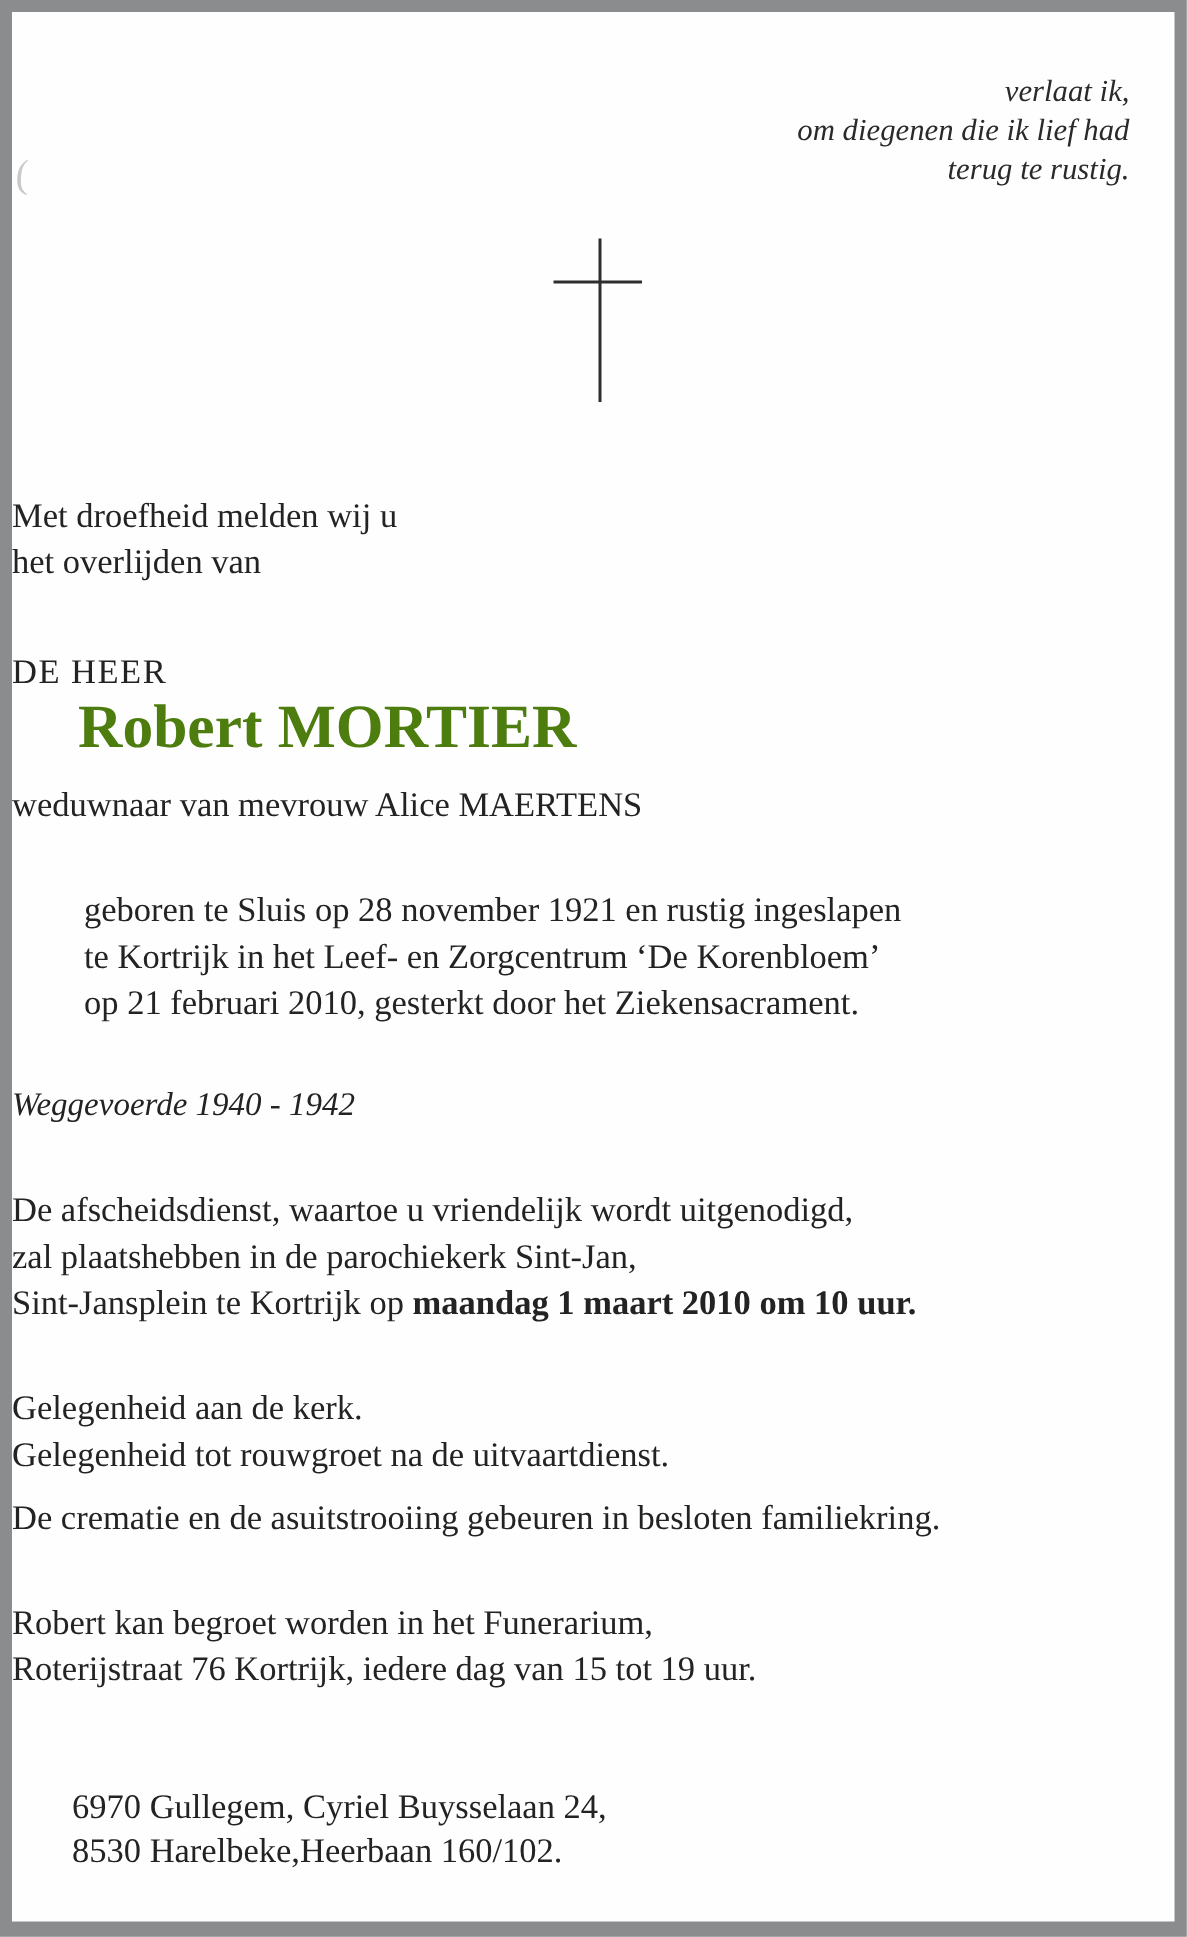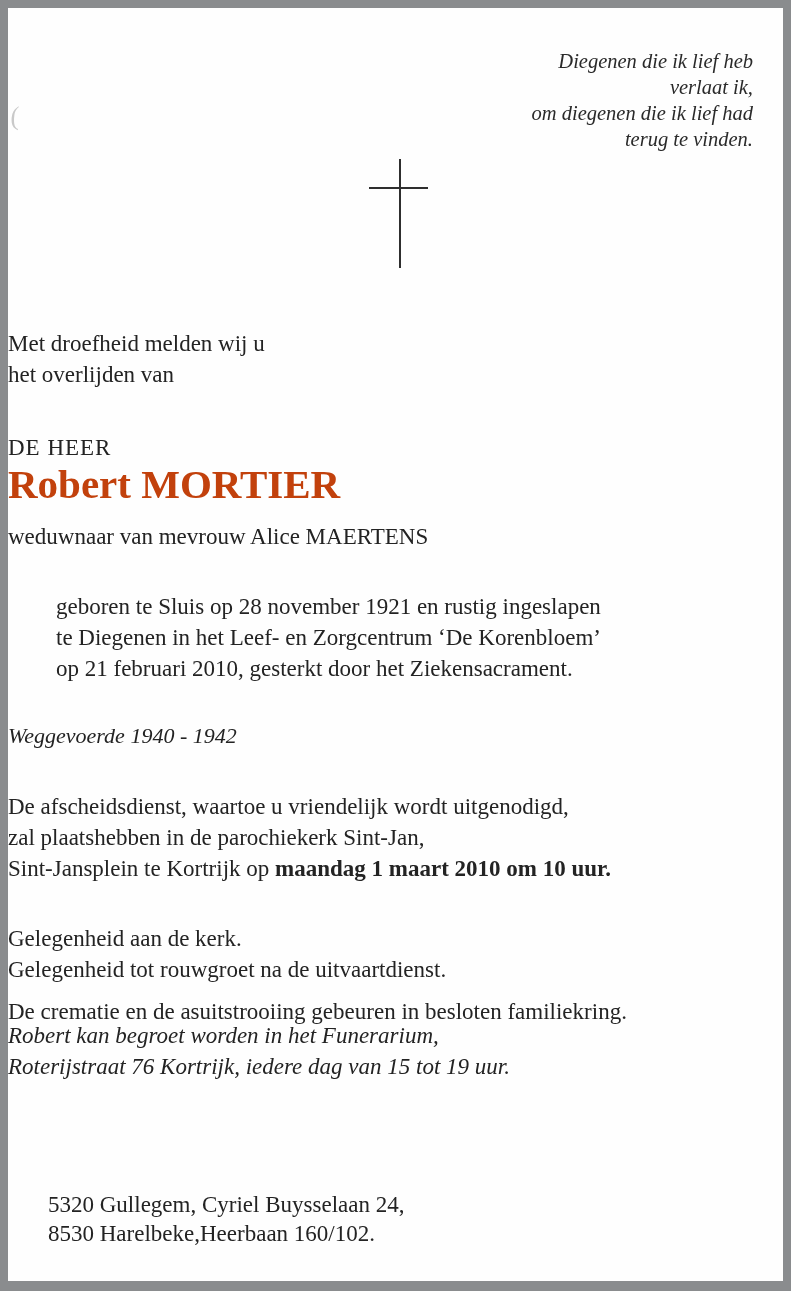--- a/index.html
+++ b/index.html
@@ -60,48 +60,47 @@
   .cross-h {
     position: absolute;
     left: 361px;
     top: 28px;
     width: 59px;
     height: 2px;
     background: #2e2e2e;
   }
   .intro       { top: 320px; }
   .salutation  { top: 424px; letter-spacing: 1px; }
-  .name        { top: 452px; font-size: 41px; line-height: 48px; font-weight: bold; color: #c2410c; }
+  .name        { top: 452px; font-size: 41px; line-height: 48px; font-weight: bold; color: #4d7c0f; padding-left: 44px; }
   .relation    { top: 513px; }
   .life        { top: 583px; padding-left: 48px; }
   .honorific   { top: 712px; font-style: italic; font-size: 22px; }
   .service     { top: 783px; }
   .gathering   { top: 915px; }
   .cremation   { top: 988px; }
-  .visitation  { top: 1012px; font-style: italic; }
+  .visitation  { top: 1058px; }
   .addresses {
     position: absolute;
     top: 1182px;
     left: 40px;
     text-align: left;
     font-size: 23px;
     line-height: 29px;
   }
   .bold { font-weight: bold; }
 </style>
 </head>
 <body>
 
 <div class="page">
 
   <div class="poem">
-    <div>Diegenen die ik lief heb</div>
     <div>verlaat ik,</div>
     <div>om diegenen die ik lief had</div>
-    <div>terug te vinden.</div>
+    <div>terug te rustig.</div>
   </div>
 
   <div class="scan-artifact">(</div>
 
   <div class="cross">
     <div class="cross-v"></div>
     <div class="cross-h"></div>
   </div>
 
   <div class="block intro">
@@ -110,21 +109,21 @@
   </div>
 
   <div class="block salutation">DE HEER</div>
 
   <div class="block name">Robert MORTIER</div>
 
   <div class="block relation">weduwnaar van mevrouw Alice MAERTENS</div>
 
   <div class="block life">
     <div>geboren te Sluis op 28 november 1921 en rustig ingeslapen</div>
-    <div>te Diegenen in het Leef- en Zorgcentrum ‘De Korenbloem’</div>
+    <div>te Kortrijk in het Leef- en Zorgcentrum ‘De Korenbloem’</div>
     <div>op 21 februari 2010, gesterkt door het Ziekensacrament.</div>
   </div>
 
   <div class="block honorific">Weggevoerde 1940 - 1942</div>
 
   <div class="block service">
     <div>De afscheidsdienst, waartoe u vriendelijk wordt uitgenodigd,</div>
     <div>zal plaatshebben in de parochiekerk Sint-Jan,</div>
     <div><span>Sint-Jansplein te Kortrijk op </span><span class="bold">maandag 1 maart 2010 om 10 uur.</span></div>
   </div>
@@ -135,17 +134,17 @@
   </div>
 
   <div class="block cremation">De crematie en de asuitstrooiing gebeuren in besloten familiekring.</div>
 
   <div class="block visitation">
     <div>Robert kan begroet worden in het Funerarium,</div>
     <div>Roterijstraat 76 Kortrijk, iedere dag van 15 tot 19 uur.</div>
   </div>
 
   <div class="addresses">
-    <div>5320 Gullegem, Cyriel Buysselaan 24,</div>
+    <div>6970 Gullegem, Cyriel Buysselaan 24,</div>
     <div>8530 Harelbeke,Heerbaan 160/102.</div>
   </div>
 
 </div>
 
 </body></html>

